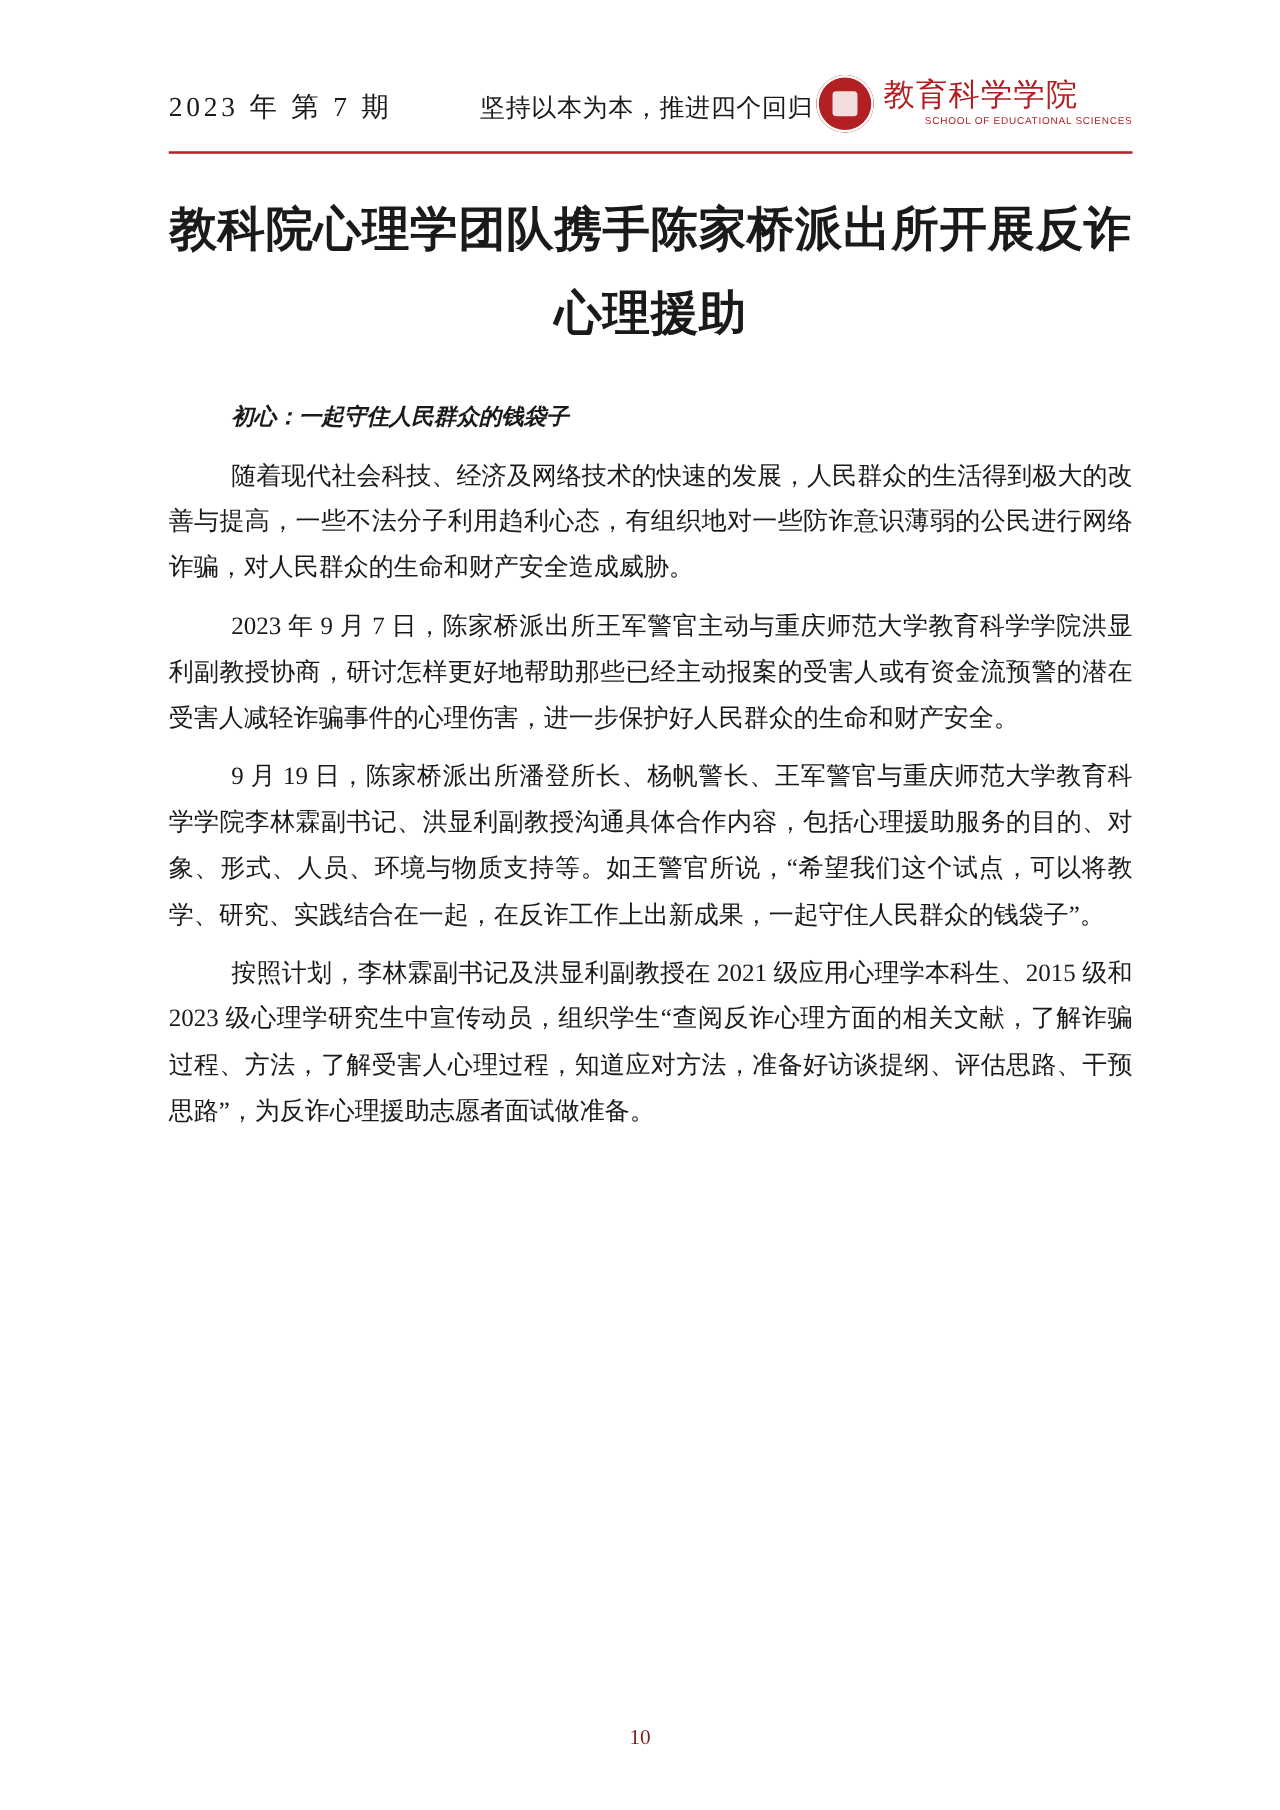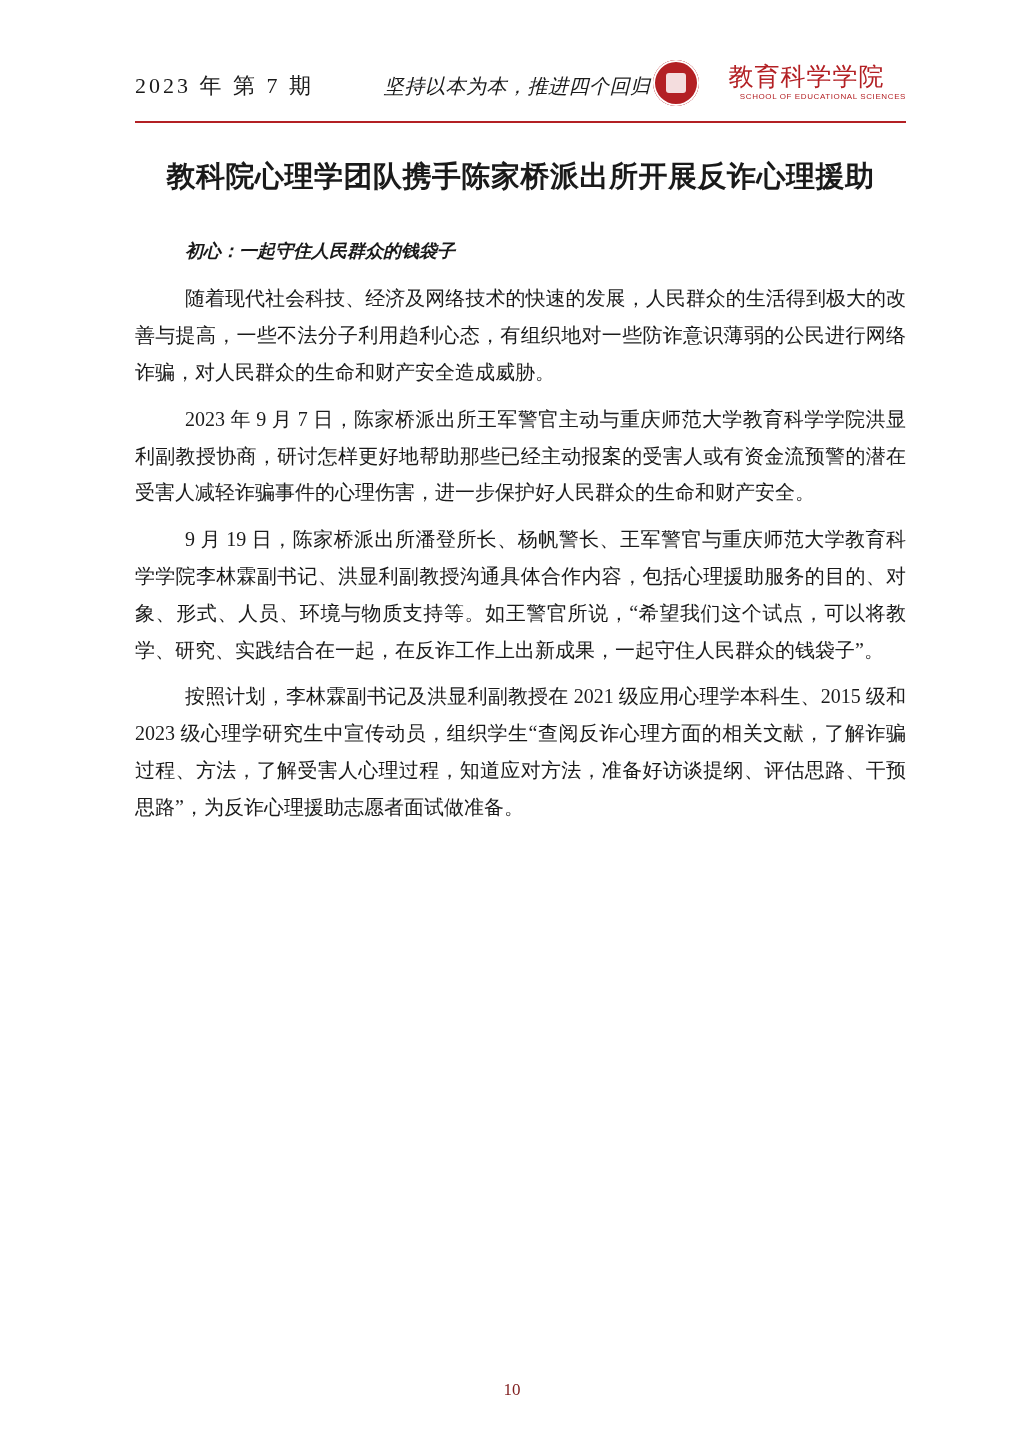--- a/index.html
+++ b/index.html
@@ -23,34 +23,32 @@
     box-sizing: border-box;
     padding: 55px 118px 40px 135px;
   }
 
   
   .header {
     position: relative;
     height: 62px;
     display: flex;
     align-items: center;
-    text-align: center;
   }
   .header-issue {
     font-size: 22px;
     letter-spacing: 3px;
     color: #1a1a1a;
     white-space: nowrap;
   }
   .header-slogan {
     font-size: 20px;
     margin-left: 70px;
     white-space: nowrap;
     letter-spacing: 0.5px;
-    font-style: italic;
   }
   .header-logo {
     position: absolute;
     right: 0;
     top: 2px;
     display: flex;
     align-items: center;
     height: 52px;
   }
   .logo-emblem {
@@ -95,21 +93,21 @@
   }
   .header-rule {
     border: 0;
     border-top: 2px solid #b32024;
     margin: 4px 0 0 0;
   }
 
   
   .doc-title {
     margin: 28px 0 0 0;
-    font-size: 29px;
+    font-size: 38px;
     font-weight: bold;
     text-align: center;
     line-height: 1.75;
     letter-spacing: 0.5px;
   }
   .doc-title .line2 {
     display: block;
   }
 
   

